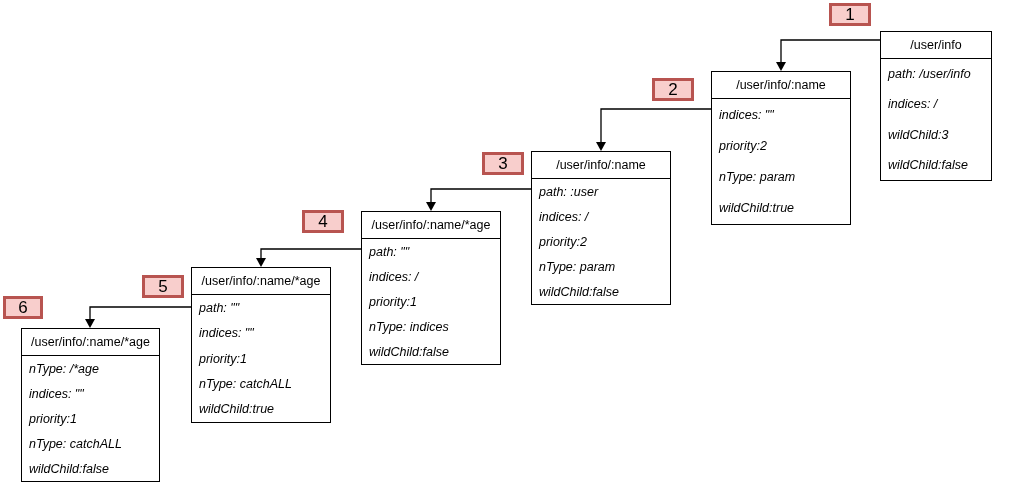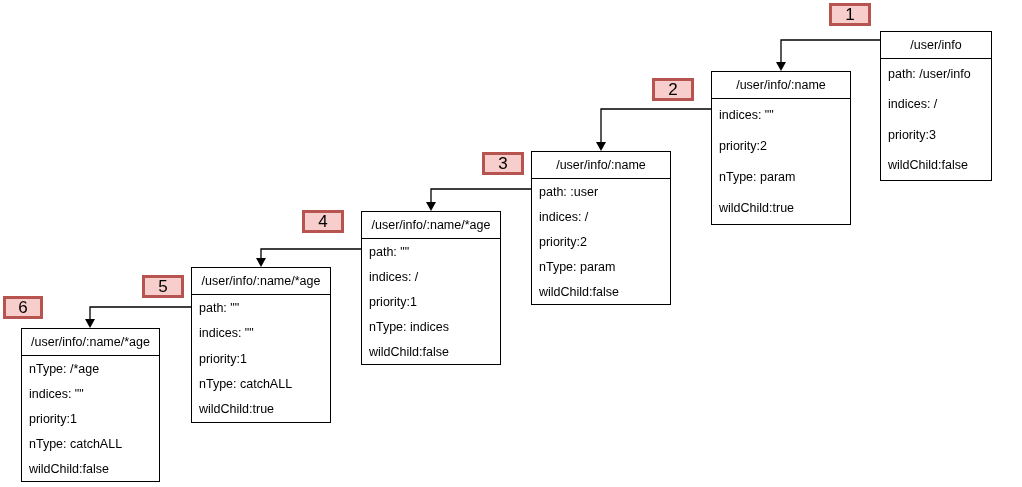--- a/index.html
+++ b/index.html
@@ -40,20 +40,21 @@
     display: flex;
     flex-direction: column;
   }
   .node-field {
     flex: 1;
     display: flex;
     align-items: center;
     padding-left: 7px;
     font-size: 12.5px;
     white-space: nowrap;
+    font-style: italic;
   }
   .badge {
     position: absolute;
     width: 42px;
     height: 23px;
     box-sizing: border-box;
     background: var(--badge-fill, #f8cecc);
     border: 3px solid var(--badge-border, #b85450);
     display: flex;
     align-items: center;
@@ -96,21 +97,21 @@
       <polygon points="85,319 95,319 90,328"></polygon>
     </g>
   </svg>
 
   <div class="badge b1">1</div>
   <div class="node n1">
     <div class="node-title">/user/info</div>
     <div class="node-fields">
       <div class="node-field">path: /user/info</div>
       <div class="node-field">indices: /</div>
-      <div class="node-field">priority:3</div>
+      <div class="node-field">wildChild:3</div>
       <div class="node-field">wildChild:false</div>
     </div>
   </div>
 
   <div class="badge b2">2</div>
   <div class="node n2">
     <div class="node-title">/user/info/:name</div>
     <div class="node-fields">
       <div class="node-field">indices: ""</div>
       <div class="node-field">priority:2</div>

